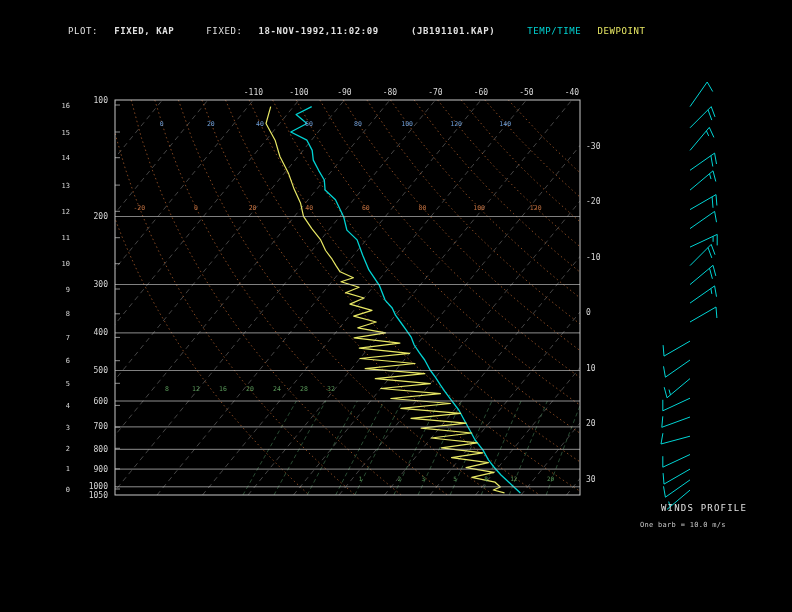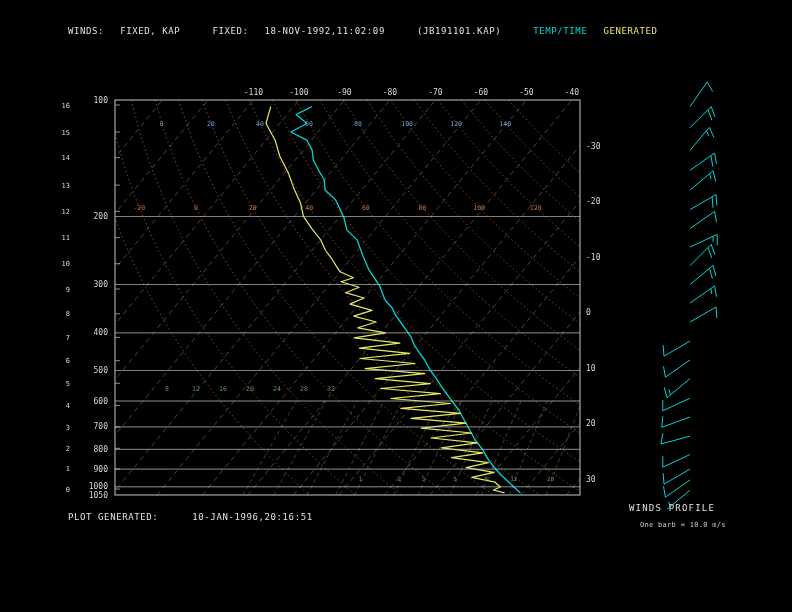--- a/index.html
+++ b/index.html
@@ -3,24 +3,24 @@
 <meta charset="utf-8">
 <style>
   html,body{margin:0;padding:0;background:#000;}
   .app{position:relative;width:792px;height:612px;background:#000;overflow:hidden;
        font-family:"DejaVu Sans Mono", monospace;}
   .app svg{position:absolute;left:0;top:0;}
   svg text{font-family:"DejaVu Sans Mono", monospace;}
   .txtrow{position:absolute;white-space:nowrap;color:#e0e0e0;font-size:9px;letter-spacing:0.6px;}
   .header{left:68px;top:26px;}
   .header span{margin-right:10px;}
-  .header .gap{margin-right:26px;}
+  .header .gap{margin-right:26px;font-weight:bold;}
   .footer{left:68px;top:512px;}
   .footer .gap{margin-right:28px;}
-  .windtitle{left:613px;top:503px;letter-spacing:1.2px;padding-left:16px;}
+  .windtitle{left:645px;top:503px;letter-spacing:1.2px;padding-left:16px;}
   .windcaption{left:640px;top:521px;font-size:7px;color:#c8c8c8;letter-spacing:0.3px;}
 </style>
 </head>
 <body>
 
 <div class="app">
 
   <svg id="plot" width="792" height="612" viewBox="0 0 792 612">
       <defs>
         <clipPath id="pc">
@@ -232,30 +232,26 @@
       <line x1="662.8" y1="467.2" x2="662.8" y2="456.2" stroke="#00d4d4" stroke-width="1"></line>
       <line x1="690" y1="469.1" x2="664.0" y2="484.1" stroke="#00d4d4" stroke-width="1"></line>
       <line x1="664.0" y1="484.1" x2="663.1" y2="473.1" stroke="#00d4d4" stroke-width="1"></line>
       <line x1="690" y1="479.9" x2="665.4" y2="497.2" stroke="#00d4d4" stroke-width="1"></line>
       <line x1="665.4" y1="497.2" x2="663.5" y2="486.3" stroke="#00d4d4" stroke-width="1"></line>
       <line x1="690" y1="490.1" x2="667.0" y2="509.4" stroke="#00d4d4" stroke-width="1"></line>
       <line x1="670.1" y1="506.8" x2="668.7" y2="501.5" stroke="#00d4d4" stroke-width="1"></line>
     </svg>
 
   <div class="txtrow header">
-    <span>WINDS:</span>
+    <span>PLOT:</span>
     <span class="gap">FIXED, KAP</span>
     <span>FIXED:</span>
     <span class="gap">18-NOV-1992,11:02:09</span>
     <span class="gap">(JB191101.KAP)</span>
     <span style="color: rgb(0, 212, 212);">TEMP/TIME</span>
-    <span style="color: rgb(232, 232, 100);">GENERATED</span>
+    <span style="color: rgb(232, 232, 100);">DEWPOINT</span>
   </div>
 
-  <div class="txtrow footer">
-    <span class="gap">PLOT GENERATED:</span>
-    <span>10-JAN-1996,20:16:51</span>
-  </div>
 
   <div class="txtrow windtitle">WINDS PROFILE</div>
   <div class="txtrow windcaption">One barb = 10.0 m/s</div>
 
 </div>
 
 </body></html>

